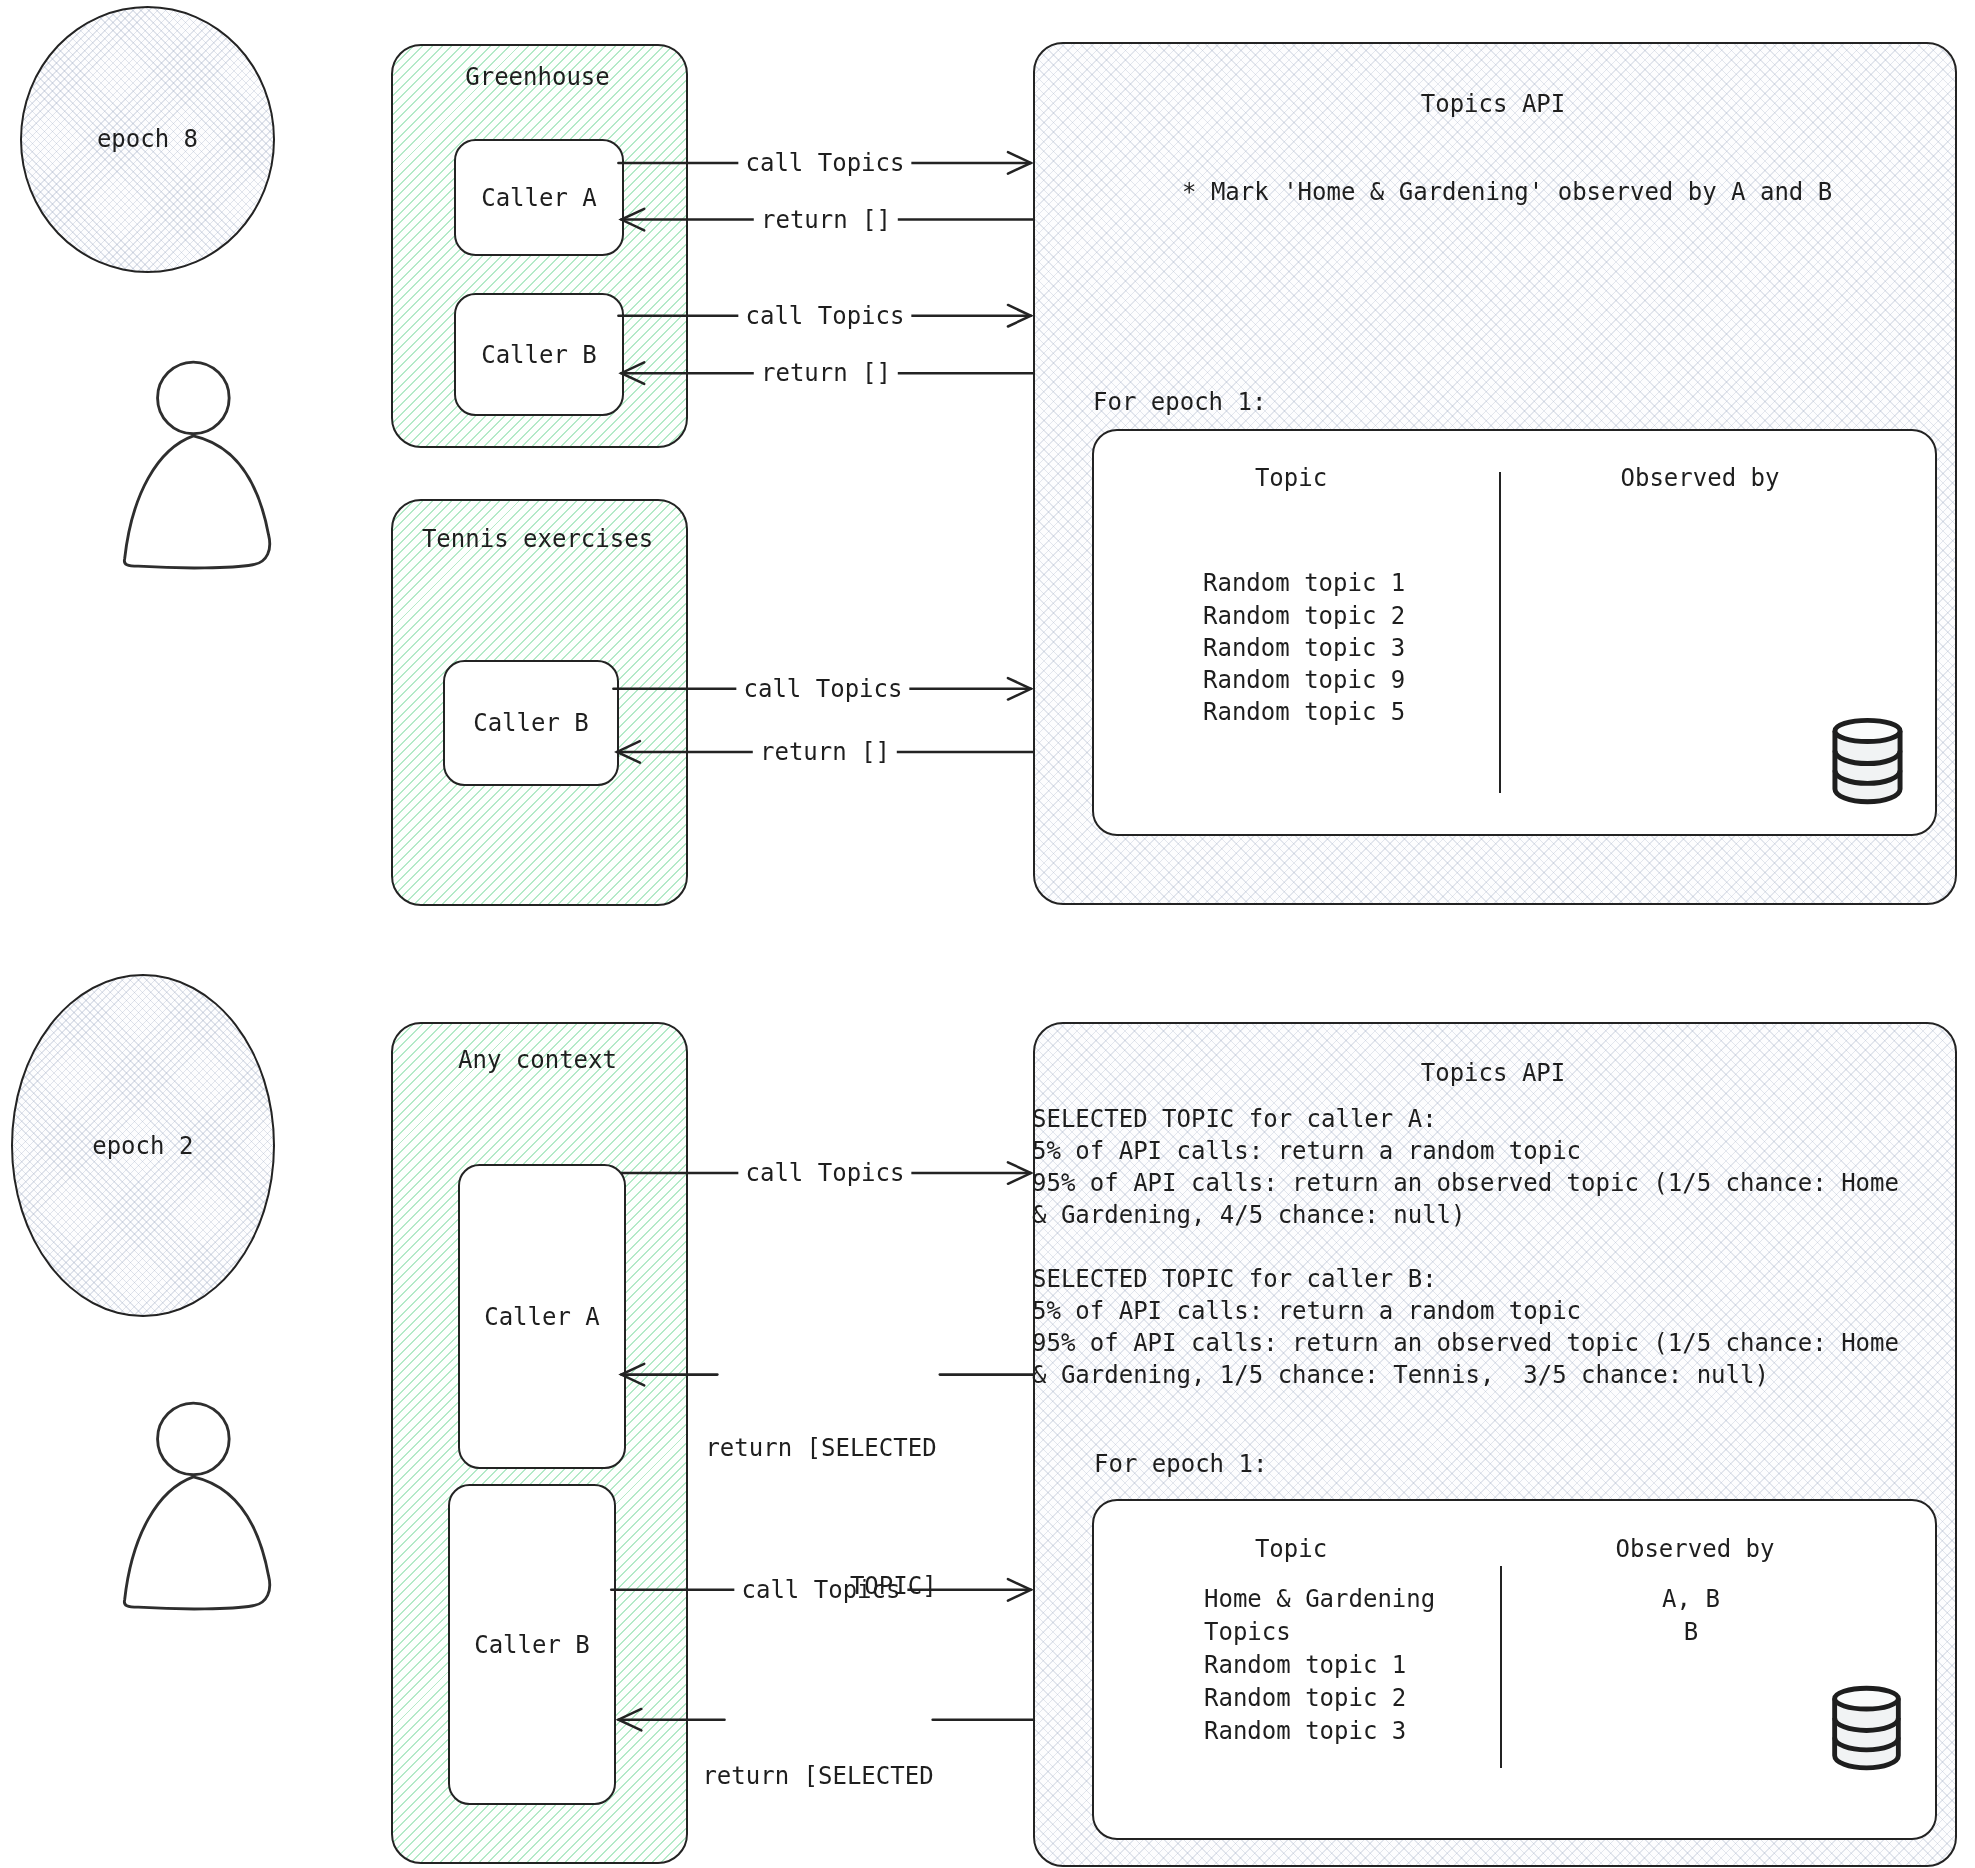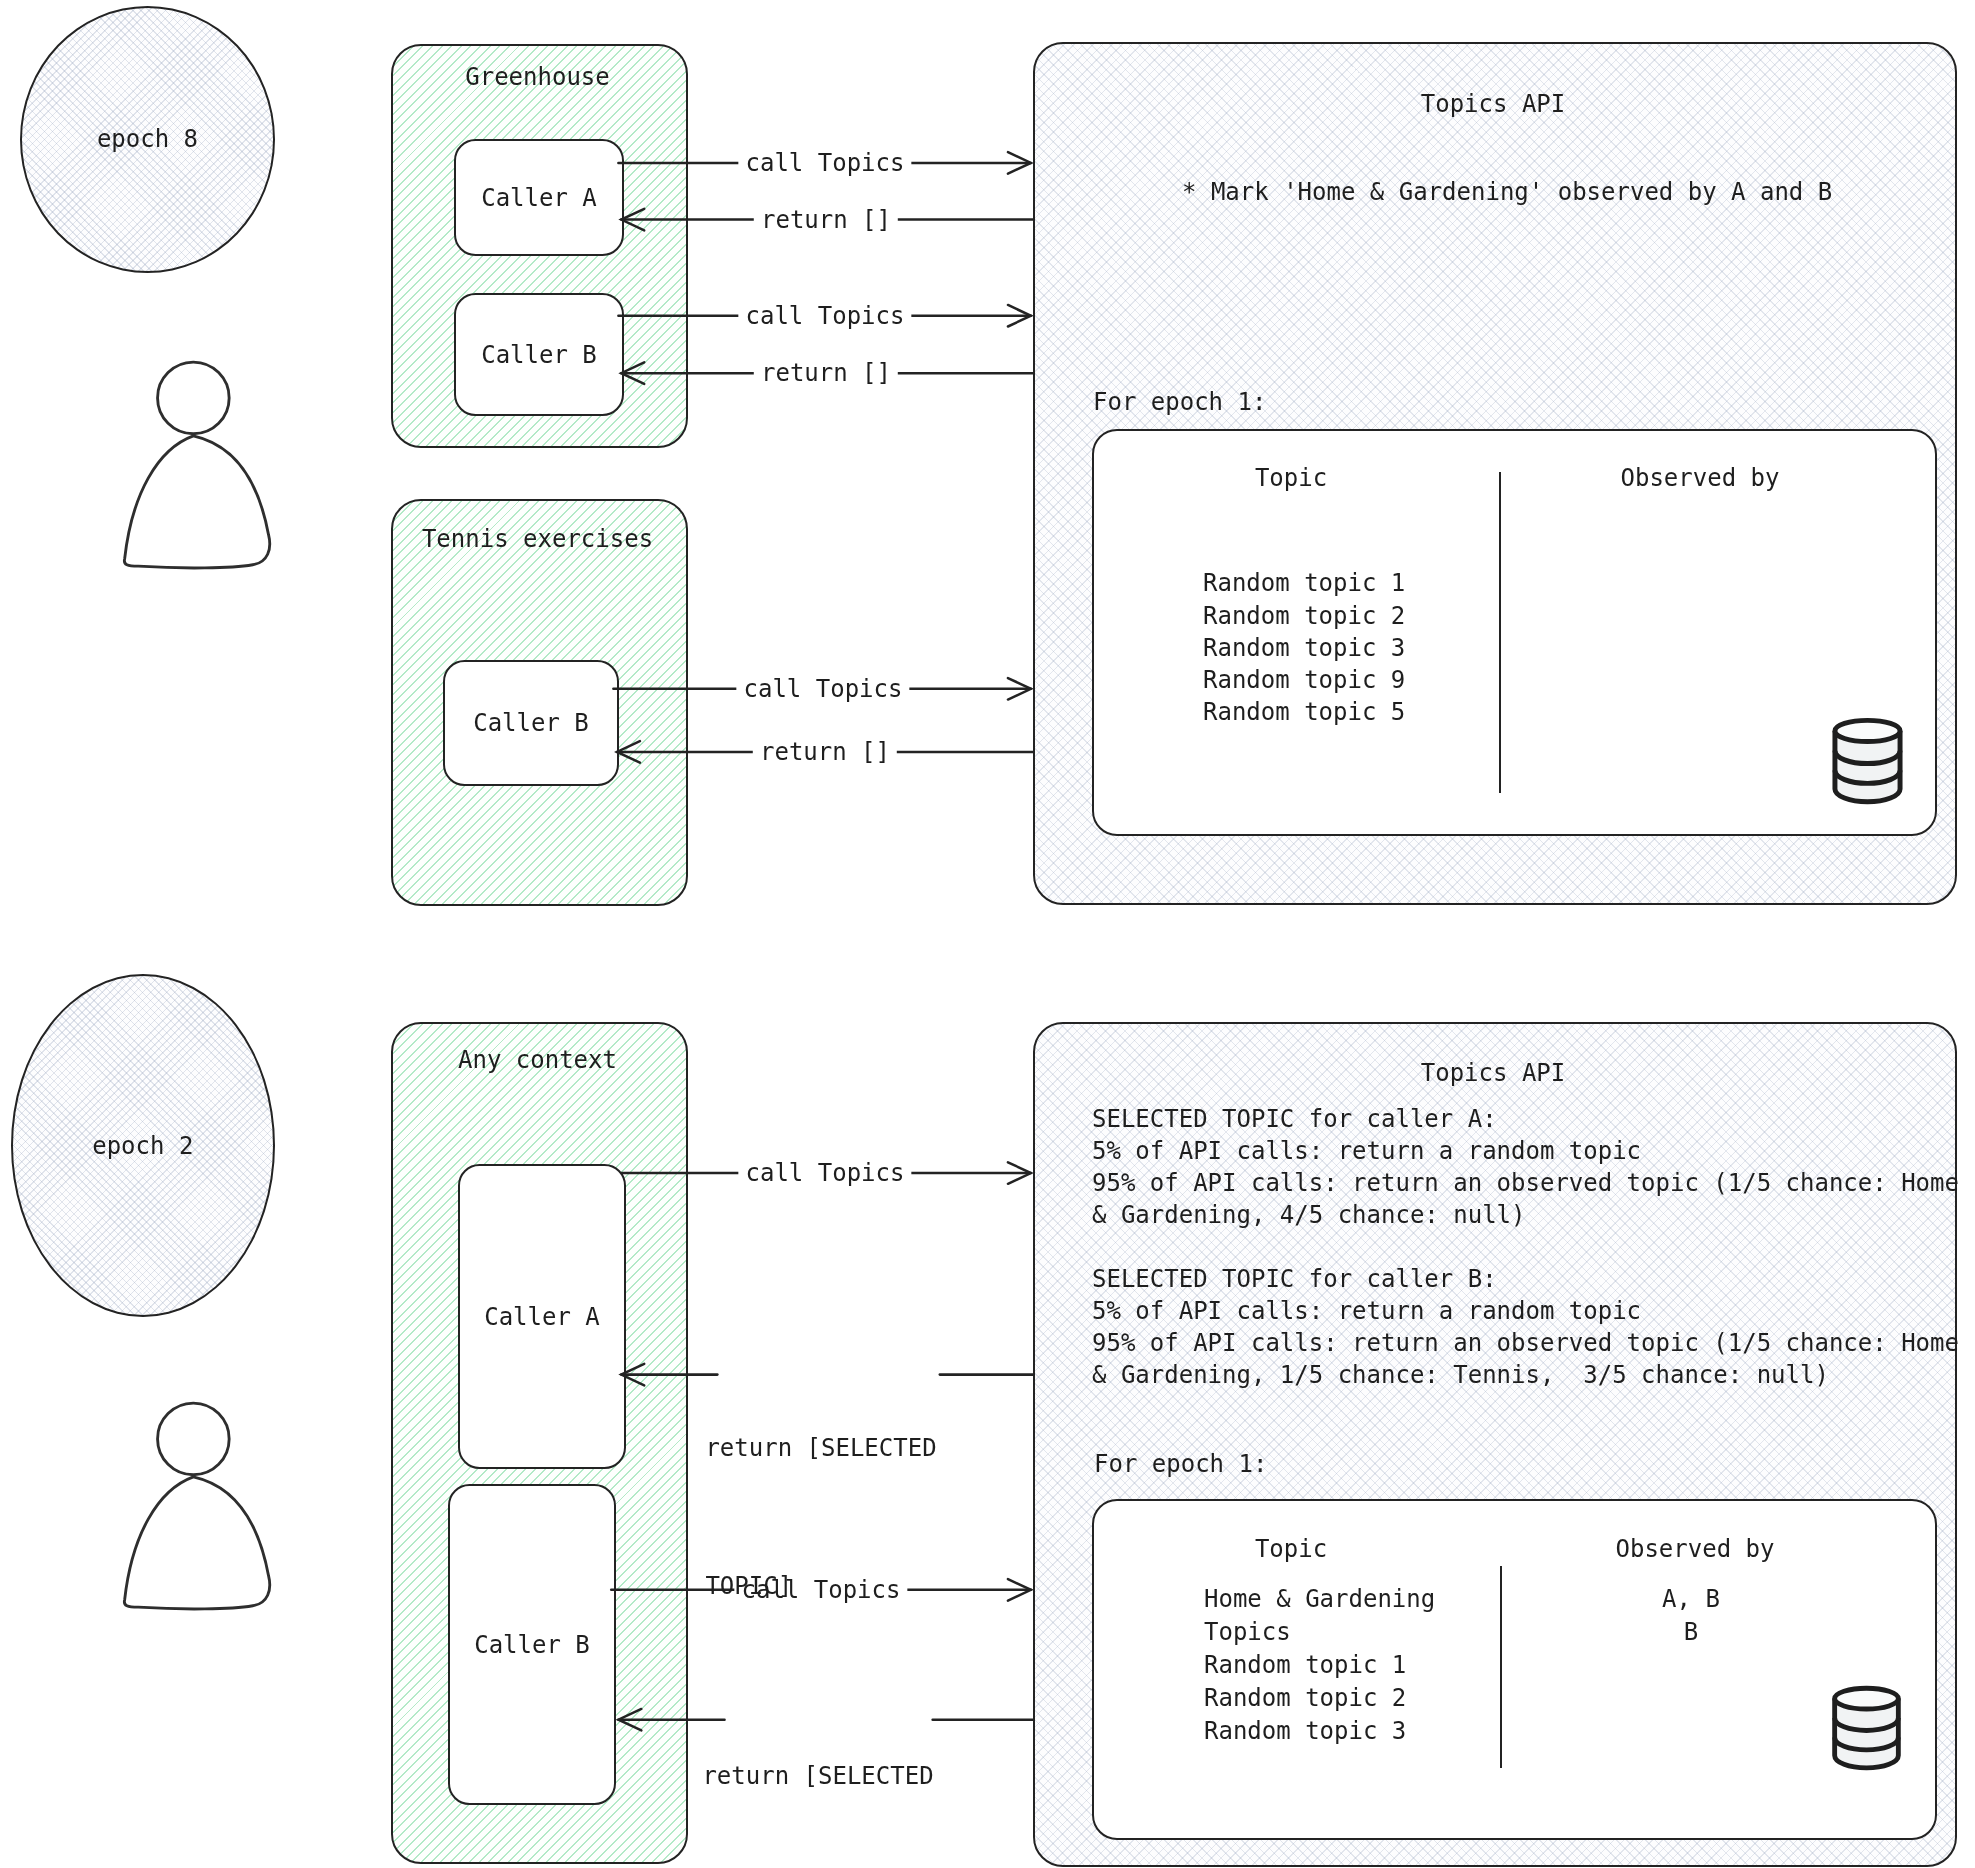--- a/index.html
+++ b/index.html
@@ -47,21 +47,21 @@
   .para{position:absolute;z-index:3;font-size:24px;line-height:32px;}
   .epoch-lbl{position:absolute;z-index:3;font-size:24px;line-height:32px;}
   
   .overlay{position:absolute;left:0;top:0;z-index:5;pointer-events:none;}
   .arrow-label{
     position:absolute;z-index:6;transform:translate(-50%,-50%);
     background:#ffffff;padding:0 7.2px;font-size:24px;line-height:29px;white-space:pre;
   }
   .arrow-label2{
     position:absolute;z-index:6;transform:translateX(-50%);
-    text-align:left;font-size:24px;white-space:pre;
+    text-align:right;font-size:24px;white-space:pre;
   }
   .icon-abs{position:absolute;z-index:4;}
 </style>
 </head>
 <body>
 
 <div class="canvas">
 
   <div class="ellipse" style="left:20px;top:5.7px;width:251px;height:263px;">
     <span class="t">epoch 8</span>
@@ -122,21 +122,21 @@
   <div class="box-title t" style="left:391px;top:1046px;width:293px;">Any context</div>
   <div class="inner-box" style="left:458px;top:1164px;width:164px;height:301px;">
     <span class="t">Caller A</span>
   </div>
   <div class="inner-box" style="left:448px;top:1484px;width:164px;height:317px;">
     <span class="t">Caller B</span>
   </div>
 
   <div class="api-box" style="left:1033px;top:1022px;width:920px;height:841px;"></div>
   <div class="api-title t" style="left:1493px;top:1057px;">Topics API</div>
-  <div class="para" style="left:1092px;top:1103px;">
+  <div class="para" style="left:1032px;top:1103px;">
     <div class="t">SELECTED TOPIC for caller A:</div>
     <div class="t">5% of API calls: return a random topic</div>
     <div class="t">95% of API calls: return an observed topic (1/5 chance: Home</div>
     <div class="t">&amp; Gardening, 4/5 chance: null)</div>
     <div class="t" style="height:32px;"></div>
     <div class="t">SELECTED TOPIC for caller B:</div>
     <div class="t">5% of API calls: return a random topic</div>
     <div class="t">95% of API calls: return an observed topic (1/5 chance: Home</div>
     <div class="t">&amp; Gardening, 1/5 chance: Tennis,  3/5 chance: null)</div>
   </div>

